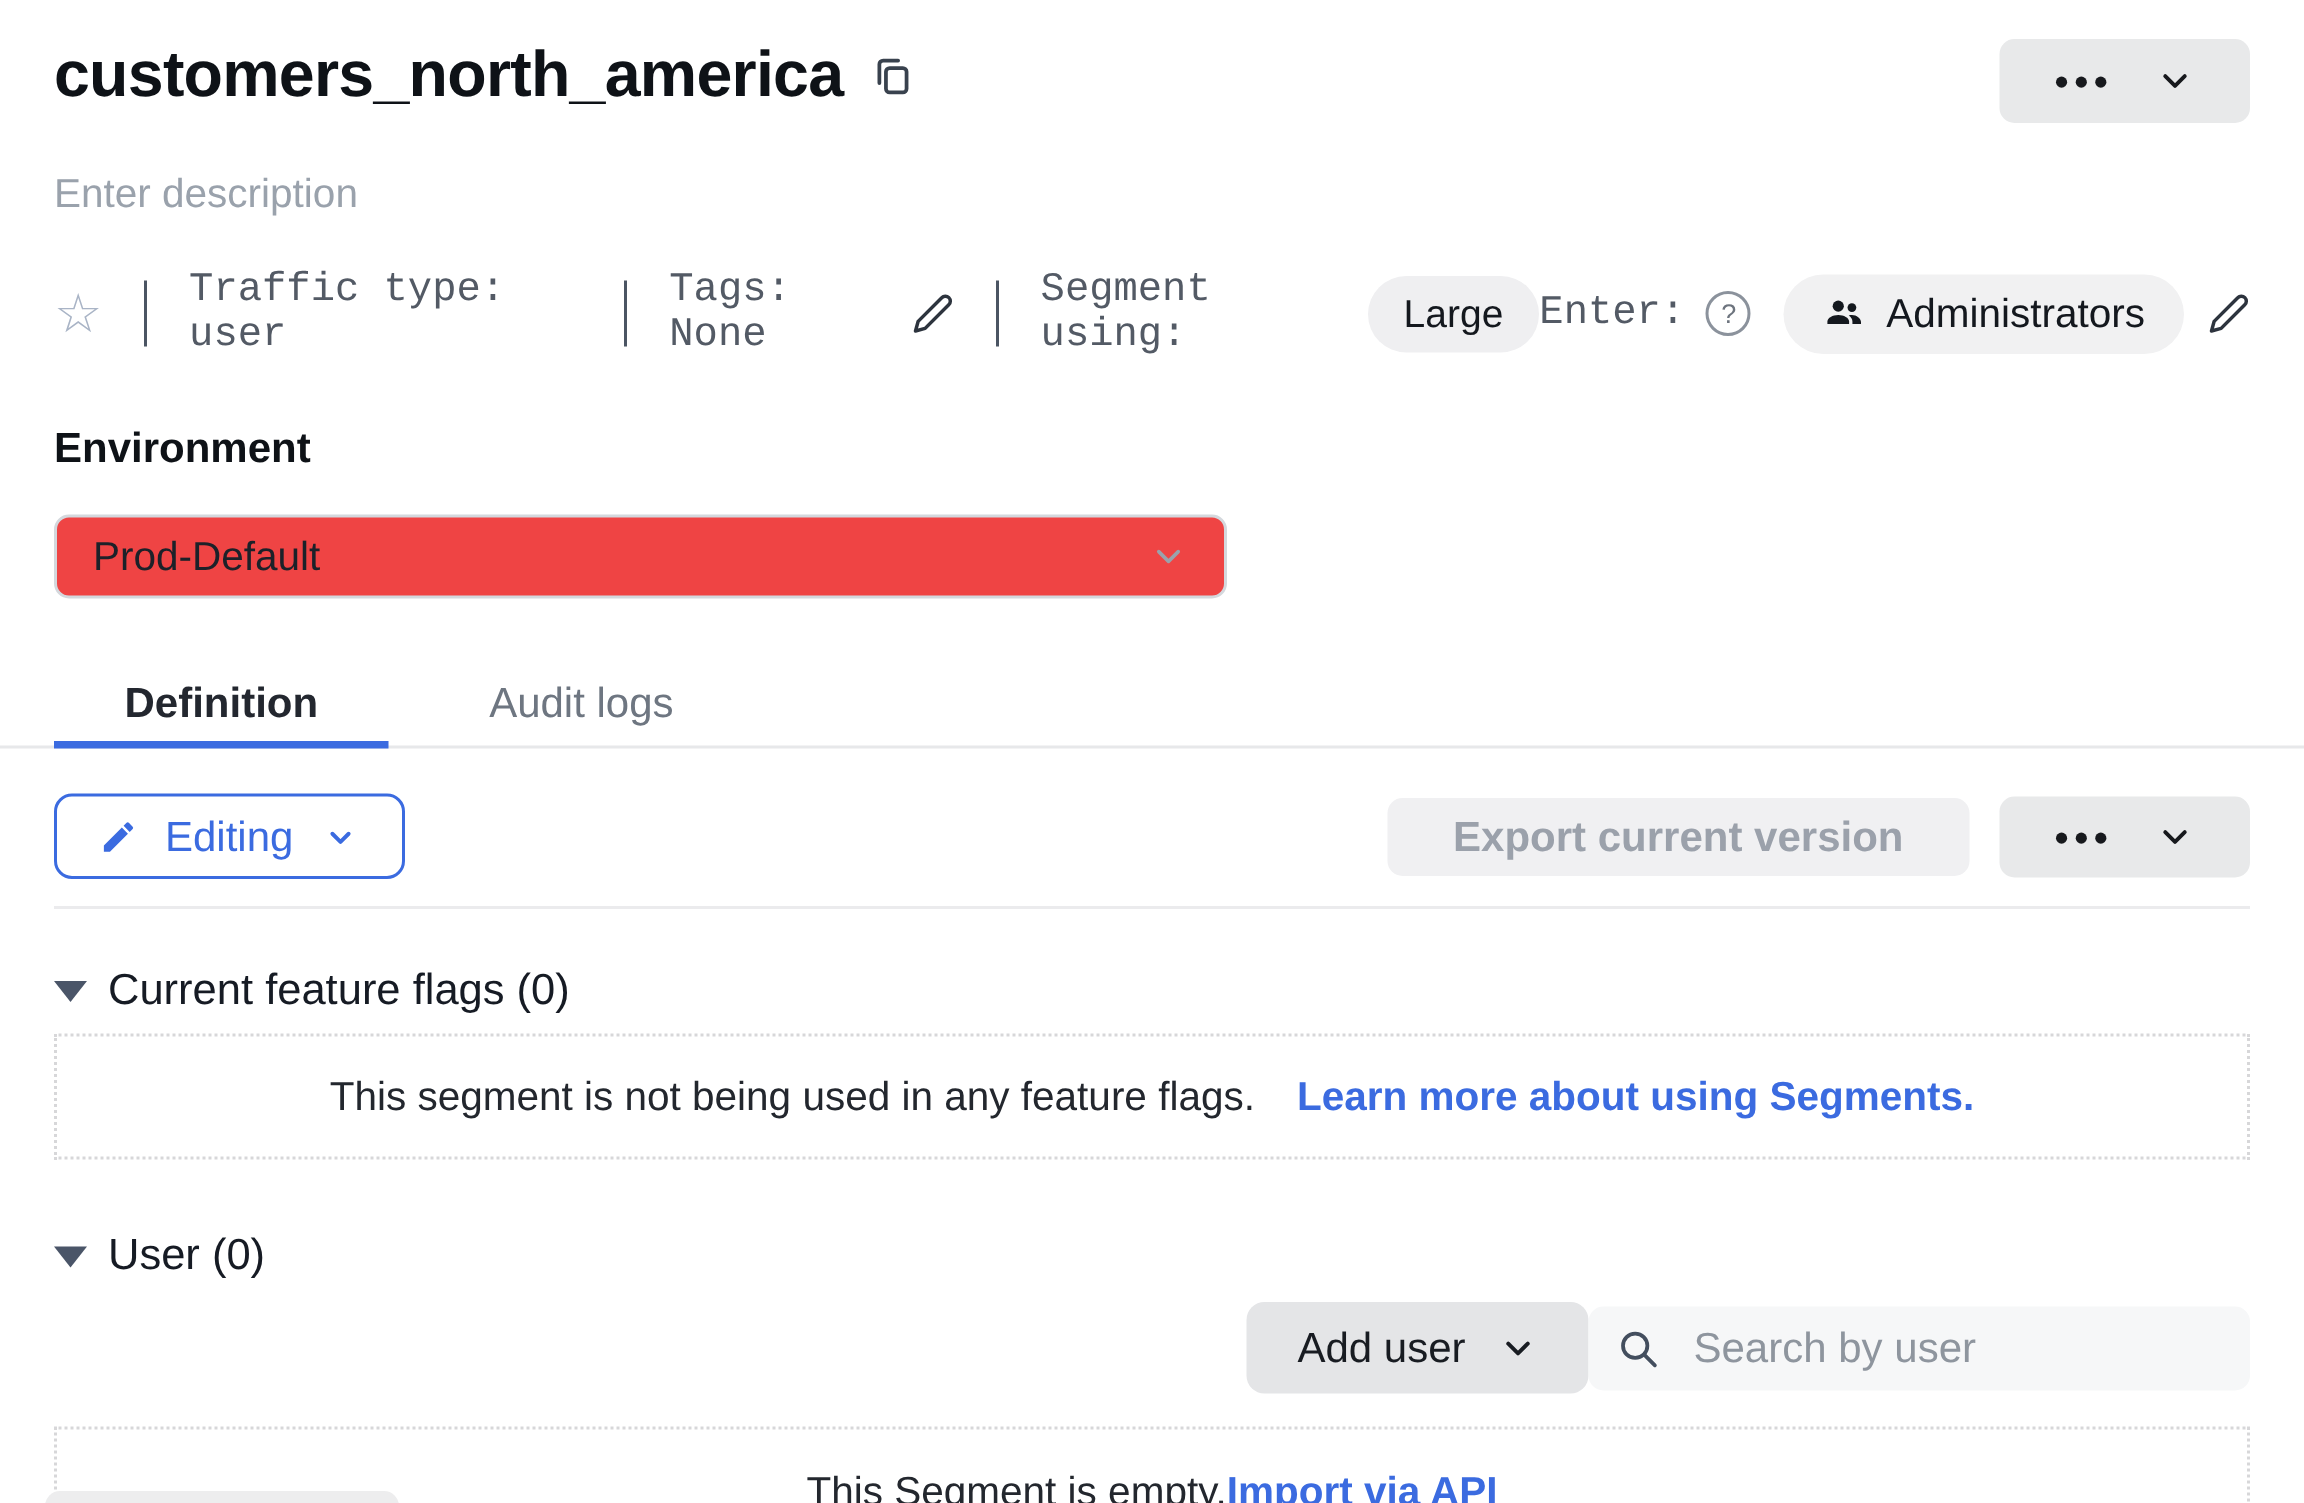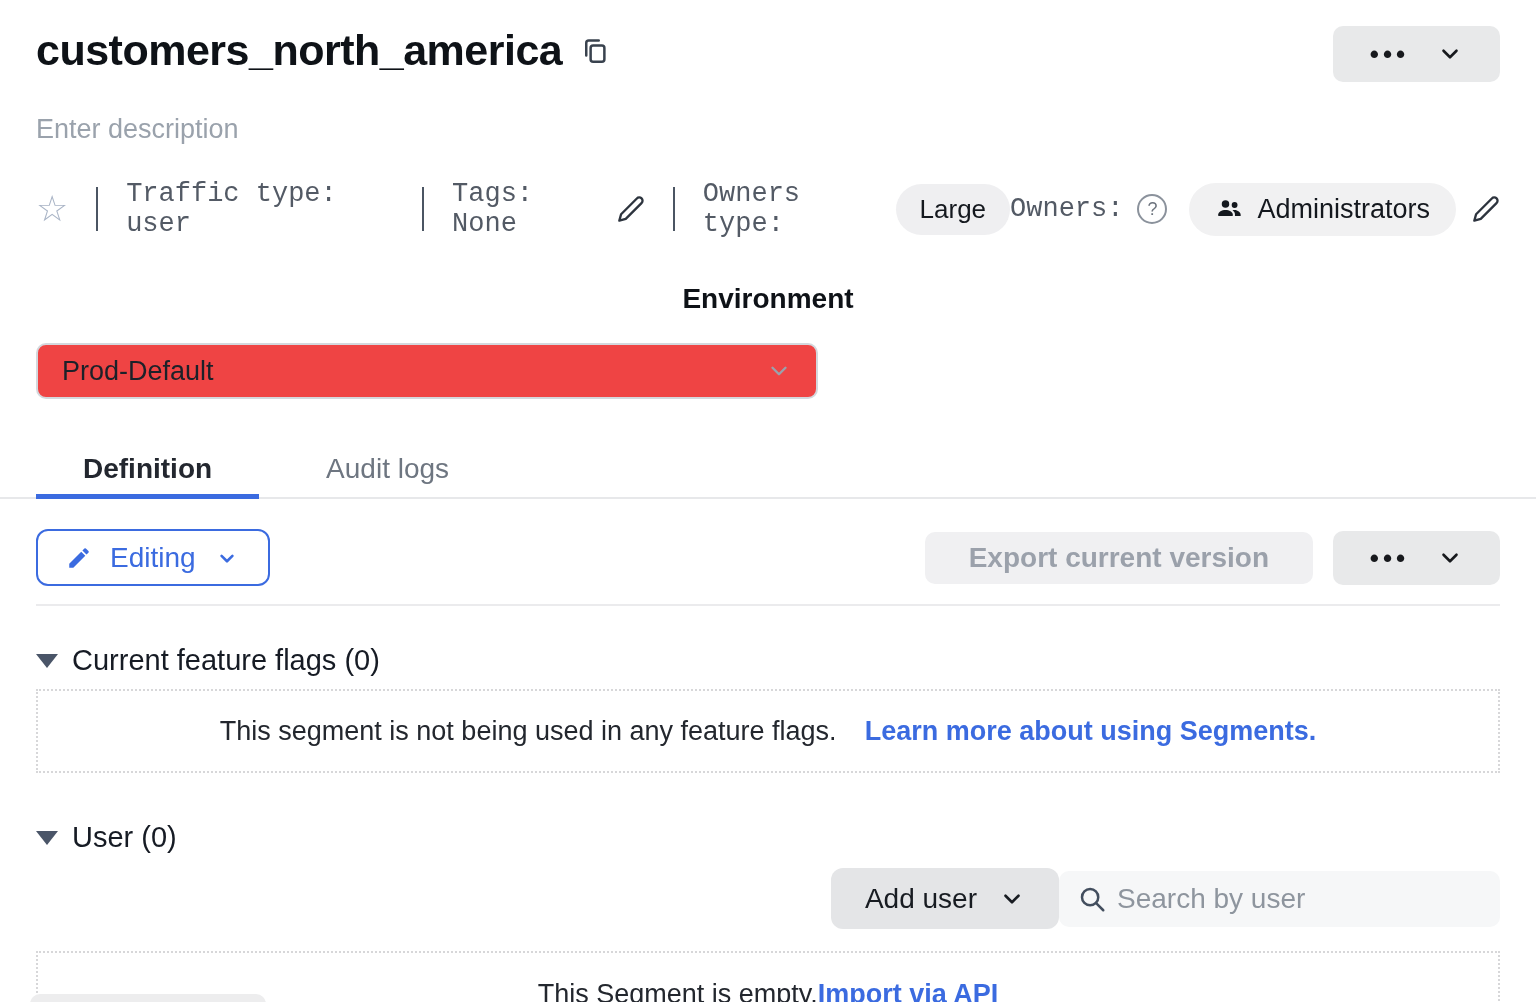--- a/index.html
+++ b/index.html
@@ -33,21 +33,21 @@
   .owners { display: flex; align-items: center; }
   .help-circle { width: 30px; height: 30px; border: 2px solid #8b929c; border-radius: 50%;
     display: inline-flex; align-items: center; justify-content: center;
     font-size: 18px; color: #6d747e; margin-left: 14px; cursor: pointer; }
   .owner-chip { display: flex; align-items: center; gap: 14px; margin-left: 22px;
     background: #f1f1f2; border-radius: 30px; padding: 11px 26px; cursor: pointer; }
   .owner-chip .people svg { width: 28px; height: 28px; display: block; color: #14181e; }
   .owner-chip .owner-name { font-size: 27px; color: #14181e; }
 
   
-  .env-label { margin-top: 44px; font-size: 28px; font-weight: 700; color: #0e1217; text-align: center; }
+  .env-label { margin-top: 44px; font-size: 28px; font-weight: 700; color: #0e1217; }
   .env-select { margin-top: 28px; width: 782px; height: 56px; border: 2px solid #d4d8dd; border-radius: 10px;
     display: flex; align-items: center; justify-content: space-between; padding: 0 24px; cursor: pointer; background:#ef4444; }
   .env-select .env-value { font-size: 27px; color: #1c2129; }
   .env-select .chev { color: #9aa2ac; }
 
   
   .tab-bar { margin-top: 42px; border-bottom: 2px solid #e7e8ea; }
   .tab-inner { display: flex; padding-left: 36px; }
   .tab { position: relative; height: 56px; padding: 0 47px; display: flex; align-items: center;
     font-size: 28px; color: #6e7681; cursor: pointer; margin-right: 20px; background:none; border:none;
@@ -80,21 +80,21 @@
   .dotted-box.users-box { margin-top: 22px; height: 86px; }
   .blue-link { color: #3b6be0; font-weight: 700; text-decoration: none; cursor: pointer; }
   .gap-left { margin-left: 28px; }
 
   
   .user-controls { margin-top: 14px; display: flex; align-items: center; justify-content: flex-end; }
   .add-user-btn { display: flex; align-items: center; gap: 22px; height: 61px; padding: 0 34px;
     background: #e4e5e7; border: none; border-radius: 12px; font-size: 28px; color: #181c22;
     font-family: "Liberation Sans", sans-serif; cursor: pointer; }
   .search-box { width: 441px; height: 56px; background: #f6f7f8; border-radius: 10px;
-    display: flex; align-items: center; padding: 0 18px; gap: 10px; }
+    display: flex; align-items: center; padding: 0 18px; gap: 22px; }
   .search-box svg { width: 30px; height: 30px; flex: none; color: #434e5e; }
   .search-box input { flex: 1; background: transparent; border: none; outline: none;
     font-size: 28px; color: #1c2129; font-family: "Liberation Sans", sans-serif; }
   .search-box input::placeholder { color: #8e959e; }
 
   
   .bottom-stub { position: absolute; left: 30px; top: 994px; width: 236px; height: 22px;
     background: #ededee; border-radius: 10px; }
 </style>
 </head>
@@ -129,27 +129,27 @@
     <span class="vdiv"></span>
     <span class="meta-text">Traffic type: user</span>
     <span class="vdiv"></span>
     <span class="meta-text">Tags: None</span>
     <span class="pencil icon-btn">
       <svg viewBox="0 0 24 24" fill="none" stroke="currentColor" stroke-width="2" stroke-linecap="round" stroke-linejoin="round">
         <path d="M17 3a2.83 2.83 0 1 1 4 4L7.5 20.5 2 22l1.5-5.5L17 3z"></path>
       </svg>
     </span>
     <span class="vdiv"></span>
-    <span class="meta-text">Owners type:</span>
+    <span class="meta-text">Segment using:</span>
     <span class="badge">Large</span>
 
     <span class="meta-spacer"></span>
 
     <span class="owners">
-      <span class="meta-text">Owners:</span>
+      <span class="meta-text">Enter:</span>
       <span class="help-circle">?</span>
       <span class="owner-chip">
         <span class="people">
           <svg viewBox="0 0 24 24" fill="currentColor">
             <circle cx="9" cy="7.8" r="3.2"></circle>
             <path d="M9 12.8c-3.2 0-6.2 1.6-6.2 3.8V18h12.4v-1.4c0-2.2-3-3.8-6.2-3.8z"></path>
             <circle cx="16.8" cy="8.6" r="2.5"></circle>
             <path d="M16.8 12.9c-.6 0-1.2.1-1.8.25 1.3.95 2.1 2.15 2.1 3.45V18H22v-1.1c0-1.95-2.5-4-5.2-4z"></path>
           </svg>
         </span>

